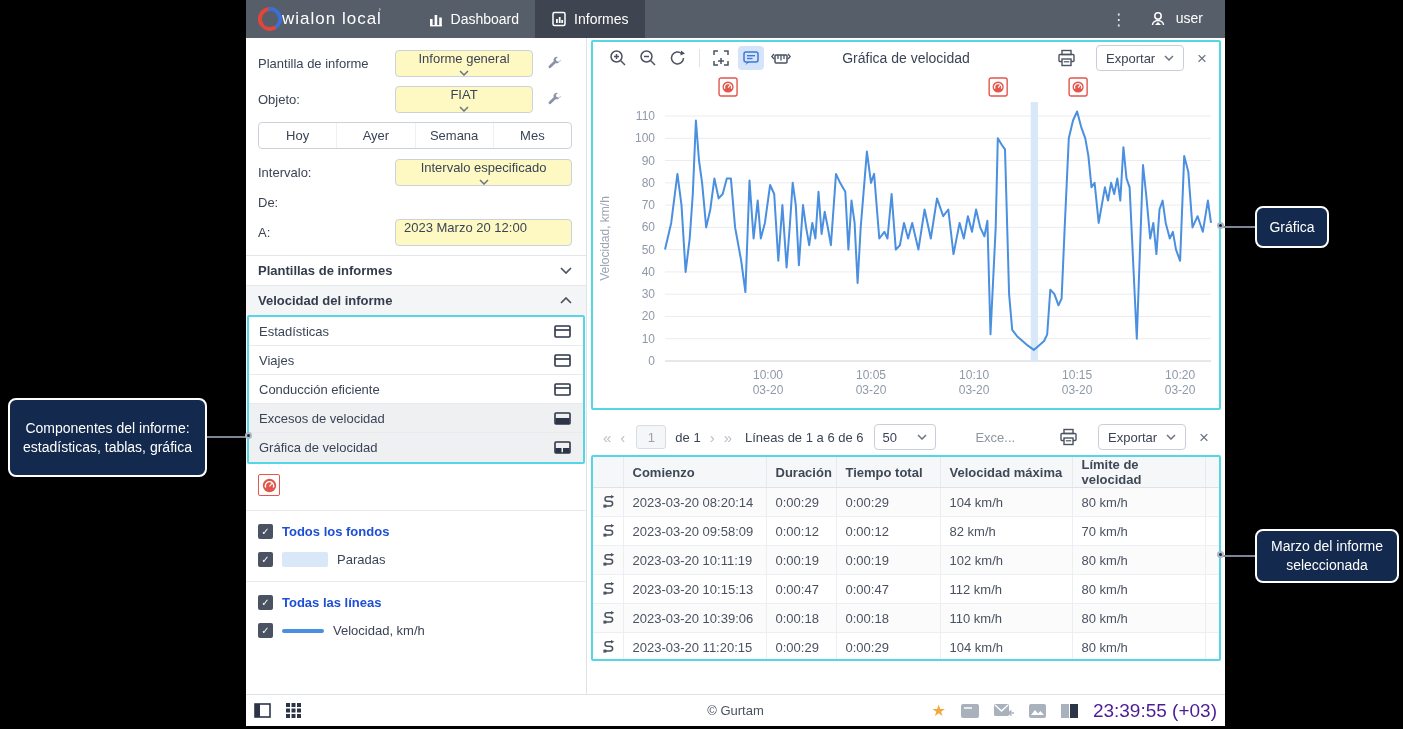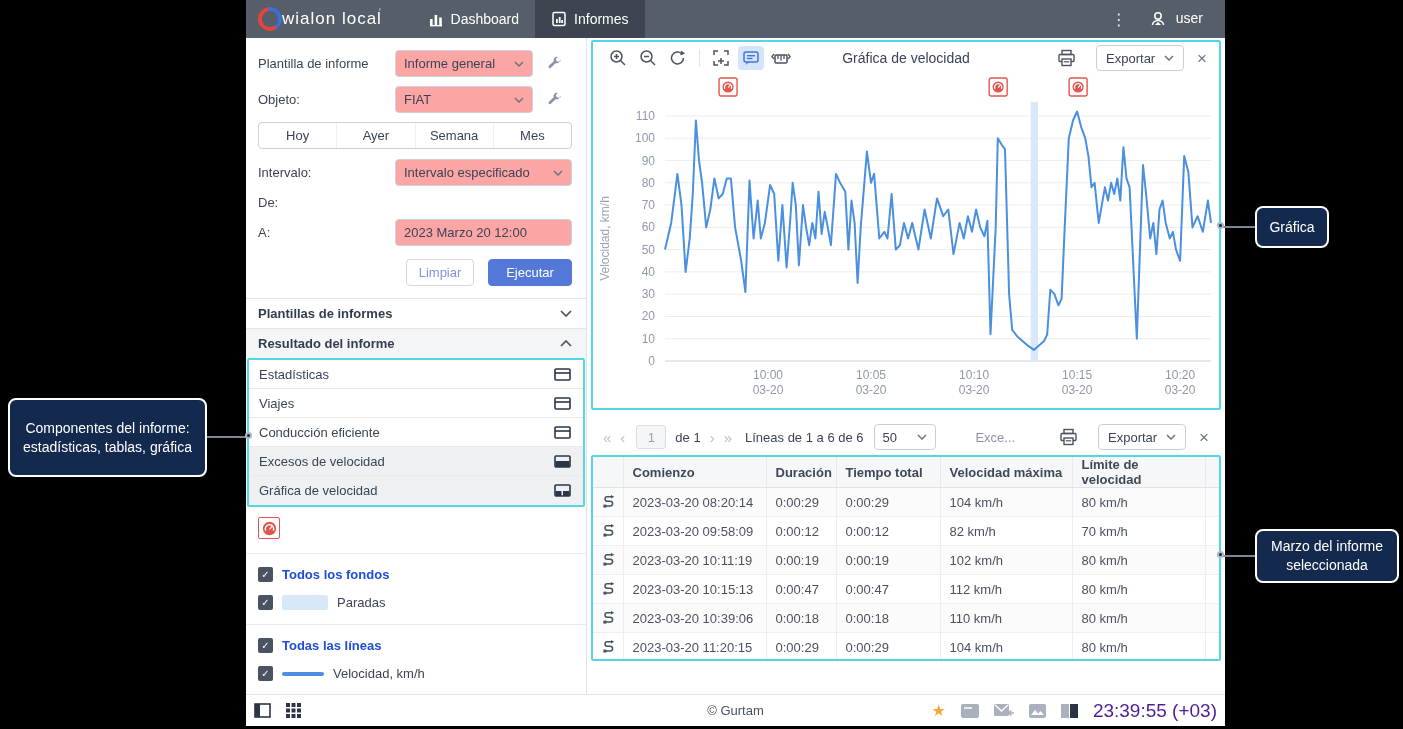--- a/index.html
+++ b/index.html
@@ -18,21 +18,21 @@
   .top-tab { display:flex; align-items:center; gap:7px; color:#fff; font-size:14px; padding:0 16px; height:38px; cursor:pointer; }
   .top-tab.active { background:#3f4550; }
   .topbar-right { margin-left:auto; display:flex; align-items:center; gap:22px; padding-right:22px; color:#fff; }
   .kebab { font-size:16px; color:#e8eaee; letter-spacing:0; }
   .user-wrap { display:flex; align-items:flex-start; gap:9px; font-size:14px; }
 
   
   .sidebar { position:absolute; left:0; top:38px; width:341px; bottom:32px; border-right:1px solid #dfe3e8; background:#fff; padding-top:12px; overflow:hidden; }
   .form-row { display:flex; align-items:center; padding:0 14px 0 12px; margin-bottom:9px; }
   .form-row .lbl { flex:0 0 137px; font-size:13px; color:#3b4456; }
-  .ctl { height:27px; border:1px solid #ccd2da; border-radius:4px; background:#fca5a5; font-size:13px; color:#3b4456; display:flex; align-items:center; padding:0 8px; }
+  .ctl { height:27px; border:1px solid #ccd2da; border-radius:4px; background:#fef9c3; font-size:13px; color:#3b4456; display:flex; align-items:center; padding:0 8px;flex-direction:column; }
   .select { justify-content:space-between; width:138px; cursor:pointer; }
   .select.wide { width:178px; }
   .inputbox { width:178px; }
   .inputbox input { border:0; outline:0; width:100%; font-size:13px; color:#3b4456; font-family:inherit; background:transparent; }
   .wrench-btn { margin-left:11px; width:20px; height:20px; display:flex; align-items:center; justify-content:center; cursor:pointer; }
   .quick-ranges { display:flex; height:27px; border:1px solid #ccd2da; border-radius:4px; margin:2px 14px 10px 12px; overflow:hidden; }
   .quick-ranges .qr { flex:1; display:flex; align-items:center; justify-content:center; font-size:13px; color:#3b4456; cursor:pointer; border-right:1px solid #eef0f3; }
   .quick-ranges .qr:last-child { border-right:0; }
   .actions { display:flex; justify-content:flex-end; gap:14px; padding:4px 14px 12px; }
   .btn { height:27px; border-radius:4px; font-size:13px; display:flex; align-items:center; justify-content:center; cursor:pointer; }
@@ -201,33 +201,29 @@
         <span class="lbl">De:</span>
       </div>
 
       <div class="form-row">
         <span class="lbl">A:</span>
         <div class="ctl inputbox">
           <input value="2023 Marzo 20 12:00" style="">
         </div>
       </div>
 
-      <div class="actions">
-        <div class="btn btn-ghost">Limpiar</div>
-        <div class="btn btn-primary">Ejecutar</div>
-      </div>
 
       <div class="section-hd">
         <span>Plantillas de informes</span>
         <svg width="12" height="7" viewBox="0 0 12 7">
             <polyline points="1,1 6,6 11,1" fill="none" stroke="#4b5362" stroke-width="1.7"></polyline>
           </svg>
       </div>
       <div class="section-hd shaded">
-        <span>Resultado del informe</span>
+        <span>Velocidad del informe</span>
         <svg width="12" height="7" viewBox="0 0 12 7">
             <polyline points="1,6 6,1 11,6" fill="none" stroke="#4b5362" stroke-width="1.7"></polyline>
           </svg>
       </div>
 
       <div class="comp-list">
         <div class="comp-item">
           <span>Estadísticas</span>
           <svg width="17" height="13" viewBox="0 0 17 13">
               <rect x="1" y="1" width="15" height="11" rx="1" fill="none" stroke="#2c3548" stroke-width="1.6"></rect>

